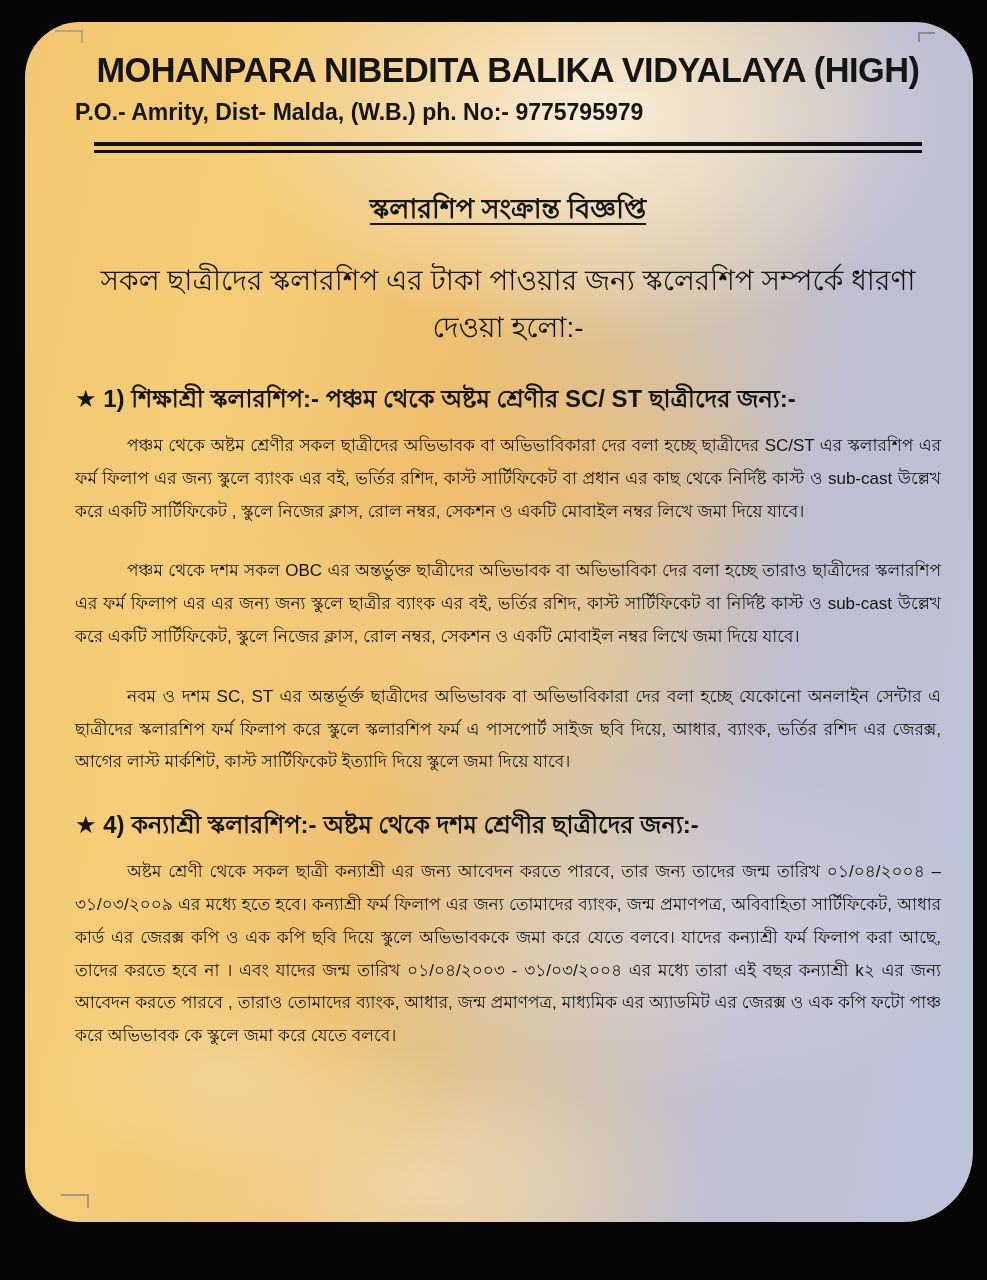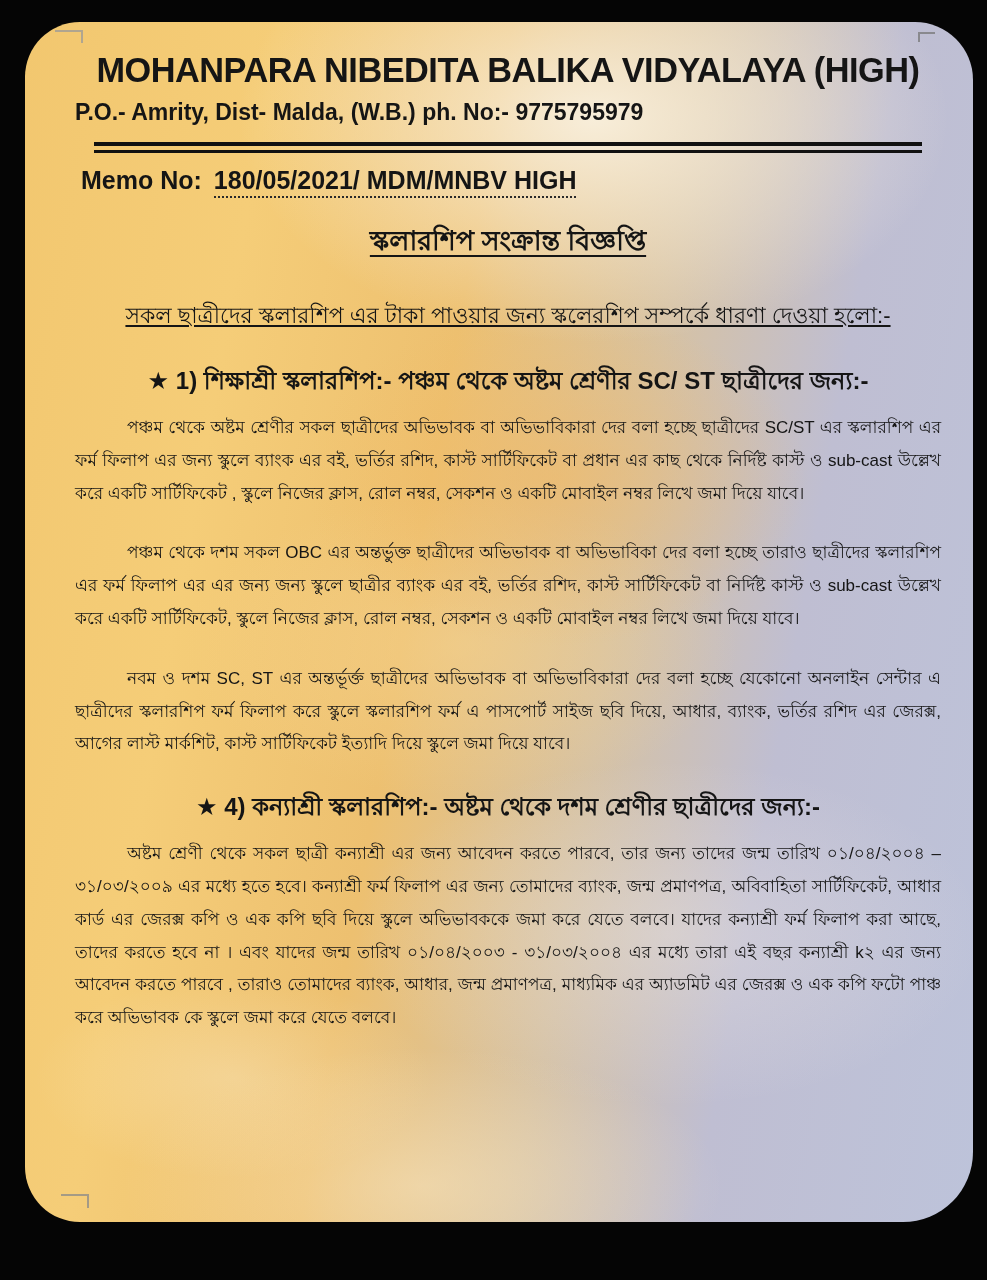--- a/index.html
+++ b/index.html
@@ -47,25 +47,25 @@
   .dotted-underline { border-bottom:2px dotted #2a2a2a; padding-bottom:1px; }
   .memo-label, .date-label { font-weight:bold; }
 
   .notice-title {
     text-align:center; font-weight:bold; font-size:27px; margin-top:22px;
   }
   .notice-title span {
     text-decoration:underline; text-underline-offset:5px; text-decoration-thickness:2px;
   }
   .notice-intro {
-    text-align:center; font-size:22px; margin-top:33px;text-decoration:underline;
+    text-align:center; font-size:28px; margin-top:26px;
   }
 
   .section { margin-top:27px; }
-  .section-heading { font-weight:bold; font-size:24px;text-align:center; }
+  .section-heading { font-weight:bold; font-size:24px; }
   .section-body {
     margin-top:10px; font-size:17px; line-height:1.93;
     text-align:justify; text-indent:52px;
   }
 
   
   .corner-mark { position:absolute; opacity:0.75; }
   .corner-mark.tl { left:30px; top:8px;   width:26px; height:11px; border-top:2px solid #9a9a9a; border-right:2px solid #9a9a9a; }
   .corner-mark.tr { right:38px; top:10px; width:15px; height:8px;  border-top:2px solid #777;    border-left:2px solid #777; }
   .corner-mark.bl { left:36px; bottom:14px; width:26px; height:12px; border-top:2px solid #8a8a8a; border-right:2px solid #8a8a8a; }
@@ -79,24 +79,20 @@
   <div class="corner-mark bl"></div>
 
   <div class="content">
 
     <div class="school-name">MOHANPARA NIBEDITA BALIKA VIDYALAYA (HIGH)</div>
     <div class="address-line">P.O.- Amrity, Dist- Malda, (W.B.) ph. No:- 9775795979</div>
 
     <div class="header-rule"></div>
 
     <div class="memo-row">
-      <div class="memo-left">
-        <span class="memo-label">Memo No:</span>
-        <span class="dotted-underline">180/05/2021/ MDM/MNBV HIGH</span>
-      </div>
     </div>
 
     <div class="notice-title">
       <span>স্কলারশিপ সংক্রান্ত বিজ্ঞপ্তি</span>
     </div>
 
     <div class="notice-intro">সকল ছাত্রীদের স্কলারশিপ এর টাকা পাওয়ার জন্য স্কলেরশিপ সম্পর্কে ধারণা দেওয়া হলো:-</div>
 
     <div class="section">
       <div class="section-heading">★ 1) শিক্ষাশ্রী স্কলারশিপ:-  পঞ্চম থেকে অষ্টম শ্রেণীর SC/ ST ছাত্রীদের জন্য:-</div>

